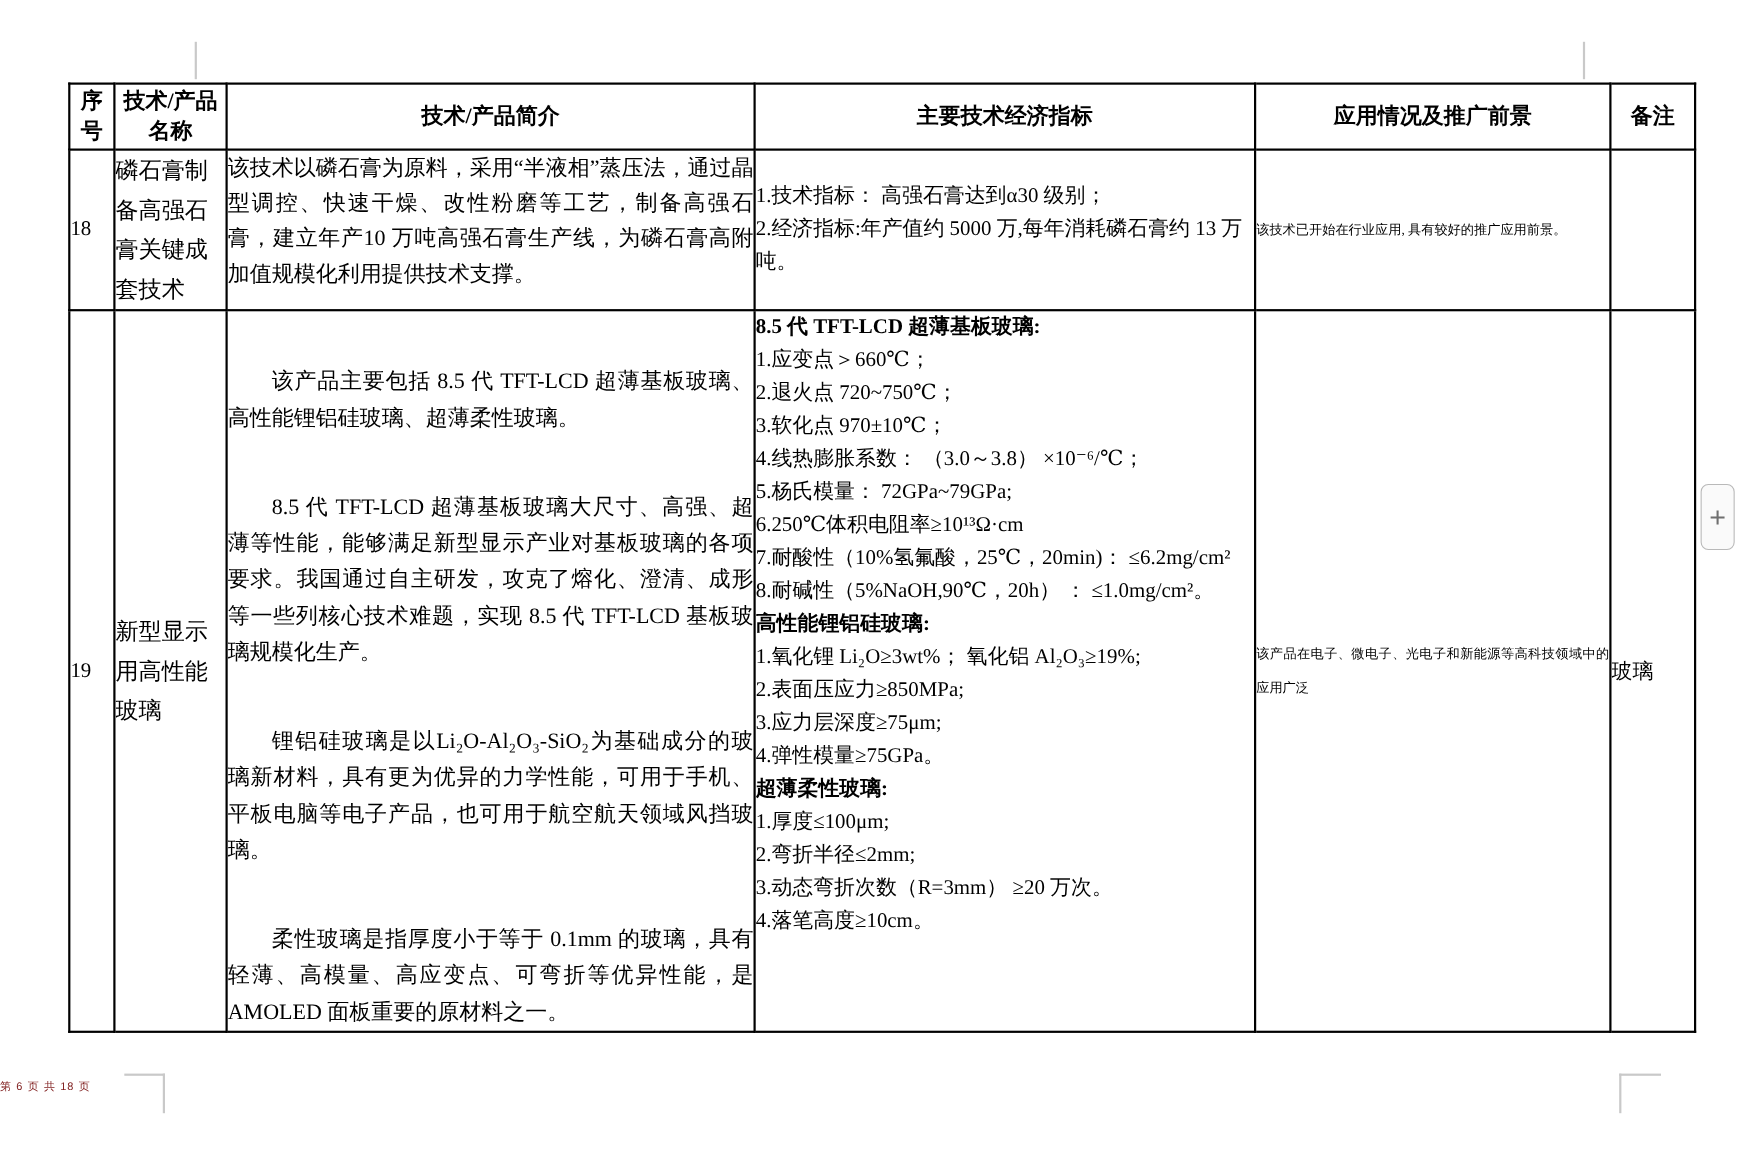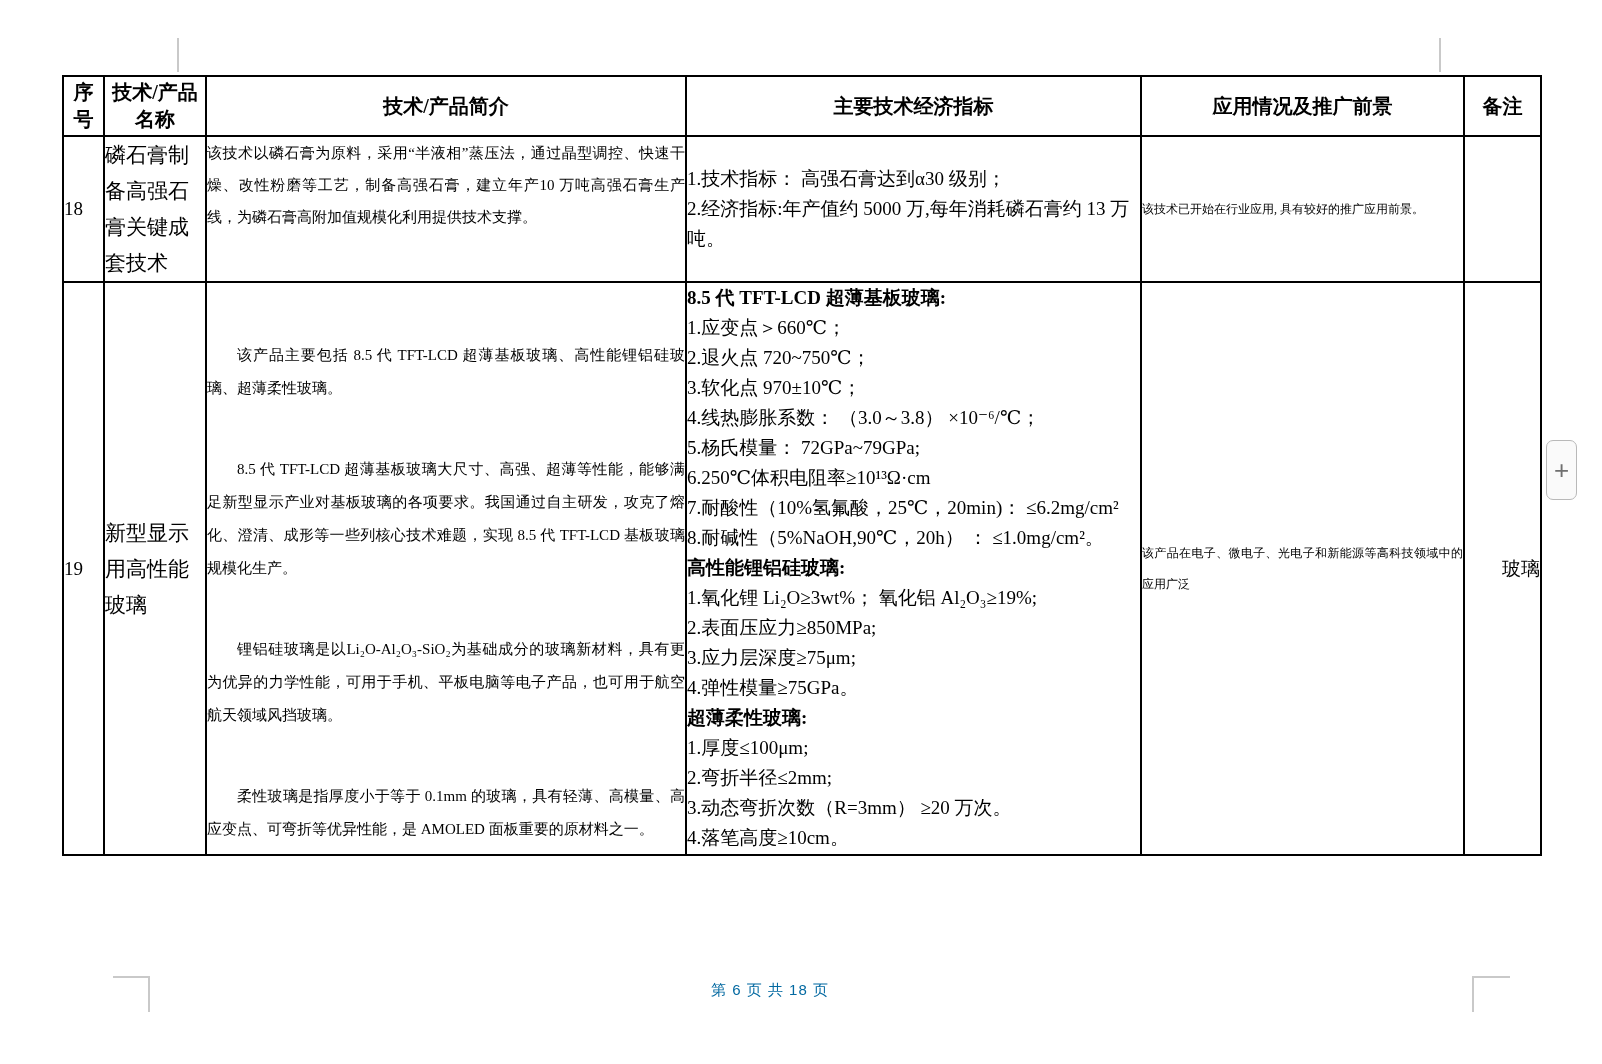--- a/index.html
+++ b/index.html
@@ -13,35 +13,35 @@
     border-collapse:collapse; table-layout:fixed;
   }
   .doc-table th, .doc-table td {
     border:2px solid #000; padding:0; overflow:hidden;
   }
   .doc-table th {
     font-size:20px; font-weight:bold; text-align:center; line-height:27px; padding:0 4px;
   }
   .cell-no   { vertical-align:middle; font-size:19px; }
   .cell-name { text-align:left; vertical-align:middle; font-size:21px; line-height:36px; padding:0 4px; }
-  .cell-intro{ vertical-align:top; font-size:15px; line-height:32px; text-align:justify; padding:0 4px; }
+  .cell-intro{ vertical-align:top; font-size:20px; line-height:32px; text-align:justify; padding:0 4px; }
   .cell-intro.vmid { vertical-align:middle; line-height:33px; }
   .cell-ind  { vertical-align:top; font-size:19px; line-height:30px; padding:1px 5px; text-align:left; }
   .cell-ind.vmid { vertical-align:middle;font-family:Liberation Serif, serif; }
   .cell-app  { vertical-align:middle; font-size:12px; line-height:31px; padding:0 6px; text-align:justify; }
-  .cell-remark { text-align:right; vertical-align:middle; font-size:19px; }
+  .cell-remark { text-align:left; vertical-align:middle; font-size:19px; }
   .indent { text-indent:2em;margin-top:48px; }
   .b-line { font-weight:bold; }
   
   .mark { position:absolute; background:#c9c9c9; }
   
   .footer {
-    position:absolute; left:0; top:981px; width:1540px; text-align:center;
+    position:absolute; left:0; top:981px; width:1540px; 
     font-family:"Liberation Sans","DejaVu Sans",sans-serif;
-    font-size:15px; color:#0369a1; letter-spacing:1px;
+    font-size:10px; color:#7f1d1d; letter-spacing:1px;
   }
   
   .zoom-btn {
     position:absolute; left:1546px; top:440px; width:31px; height:60px;
     background:#fafafa; border:1px solid #b9b9b9; border-radius:7px;
     color:#6f6f6f; font-size:26px; line-height:56px; text-align:center;
     font-family:"Liberation Sans","DejaVu Sans",sans-serif; padding:0; cursor:pointer;
   }
 </style>
 </head>

